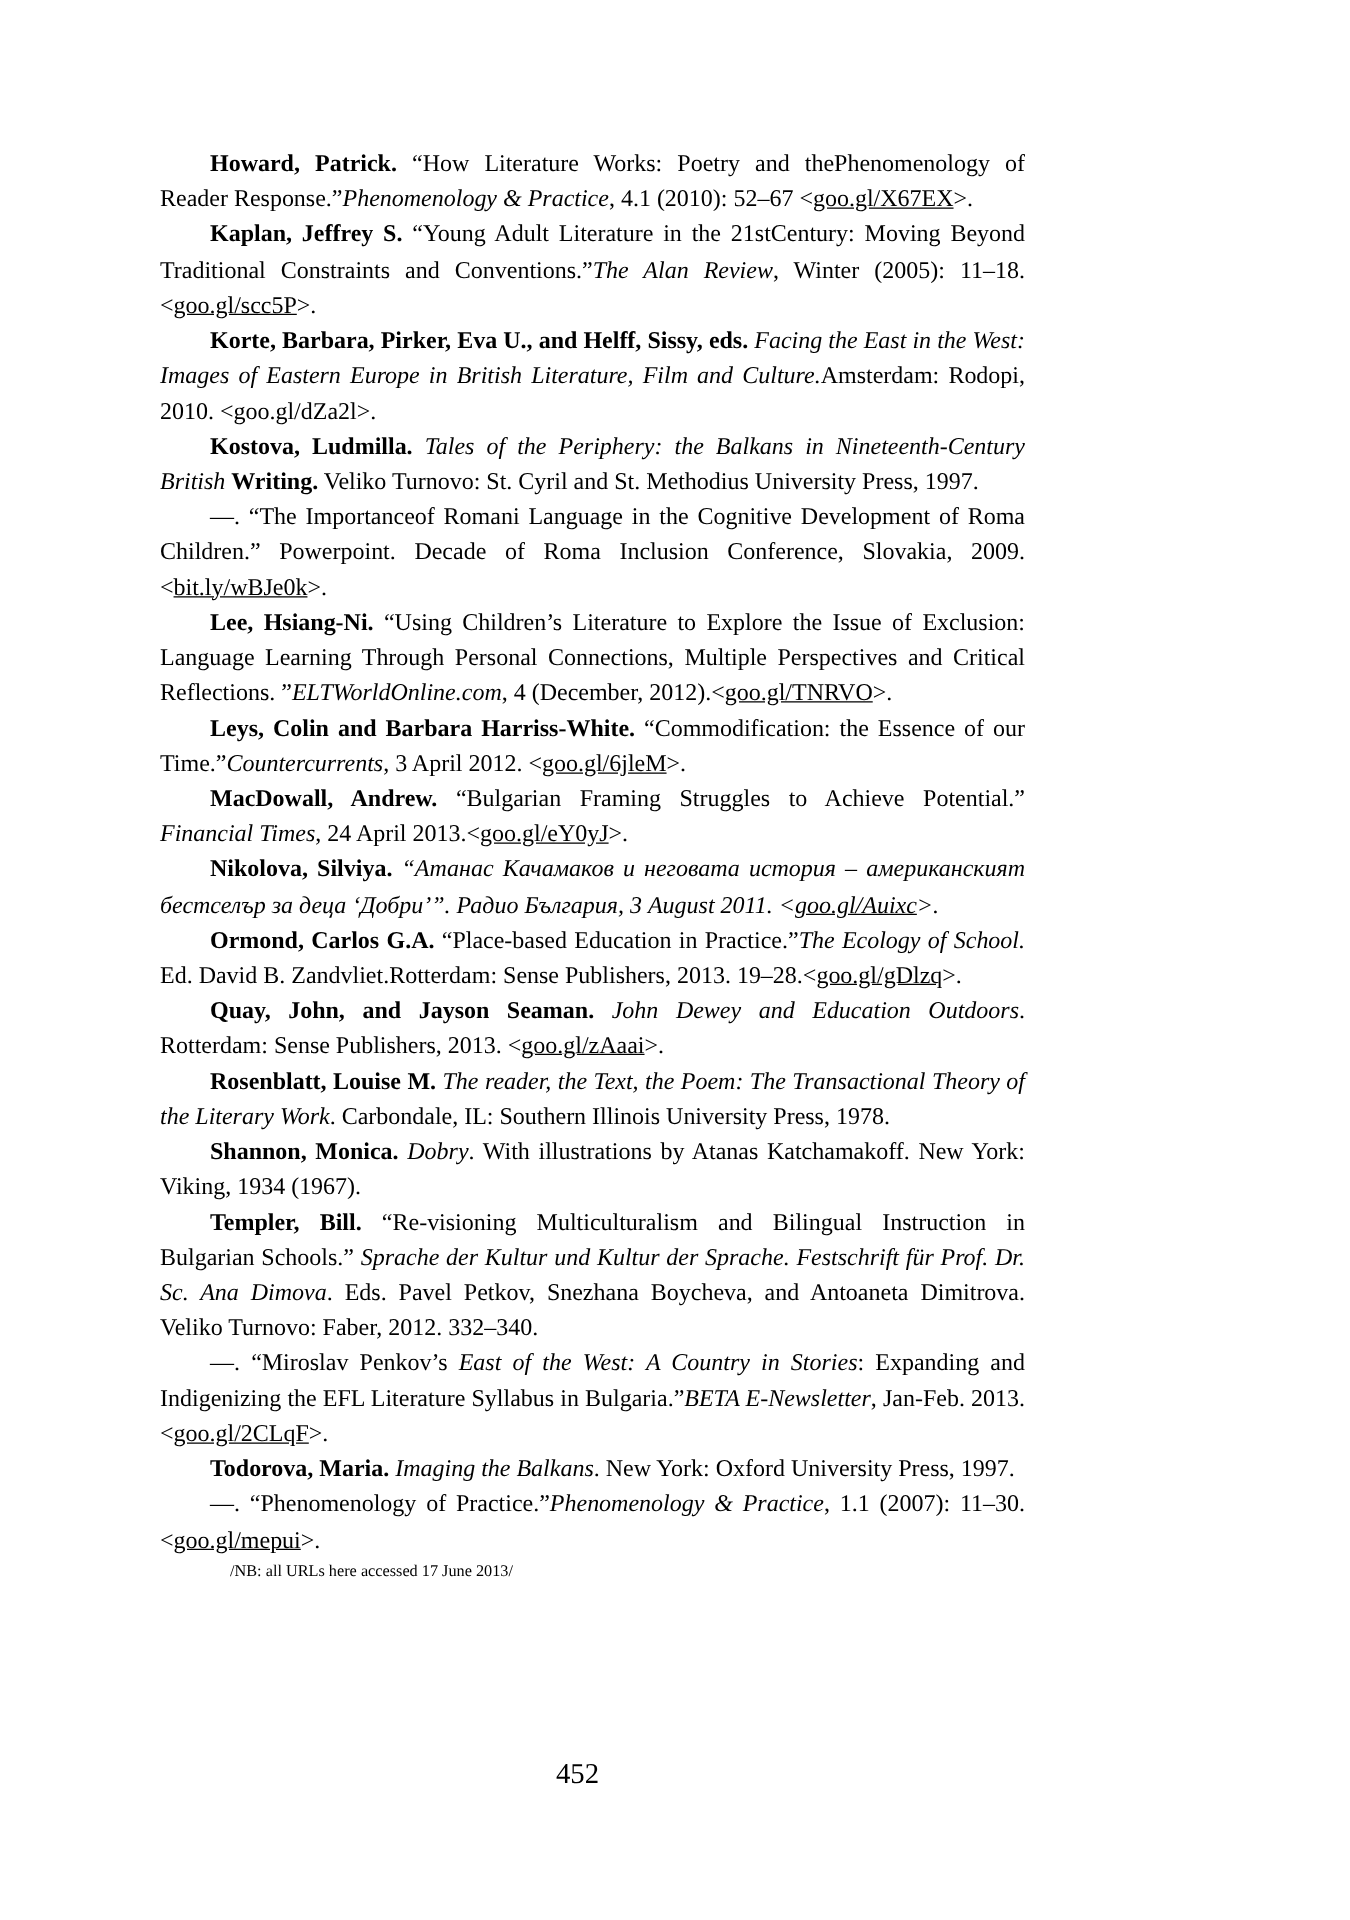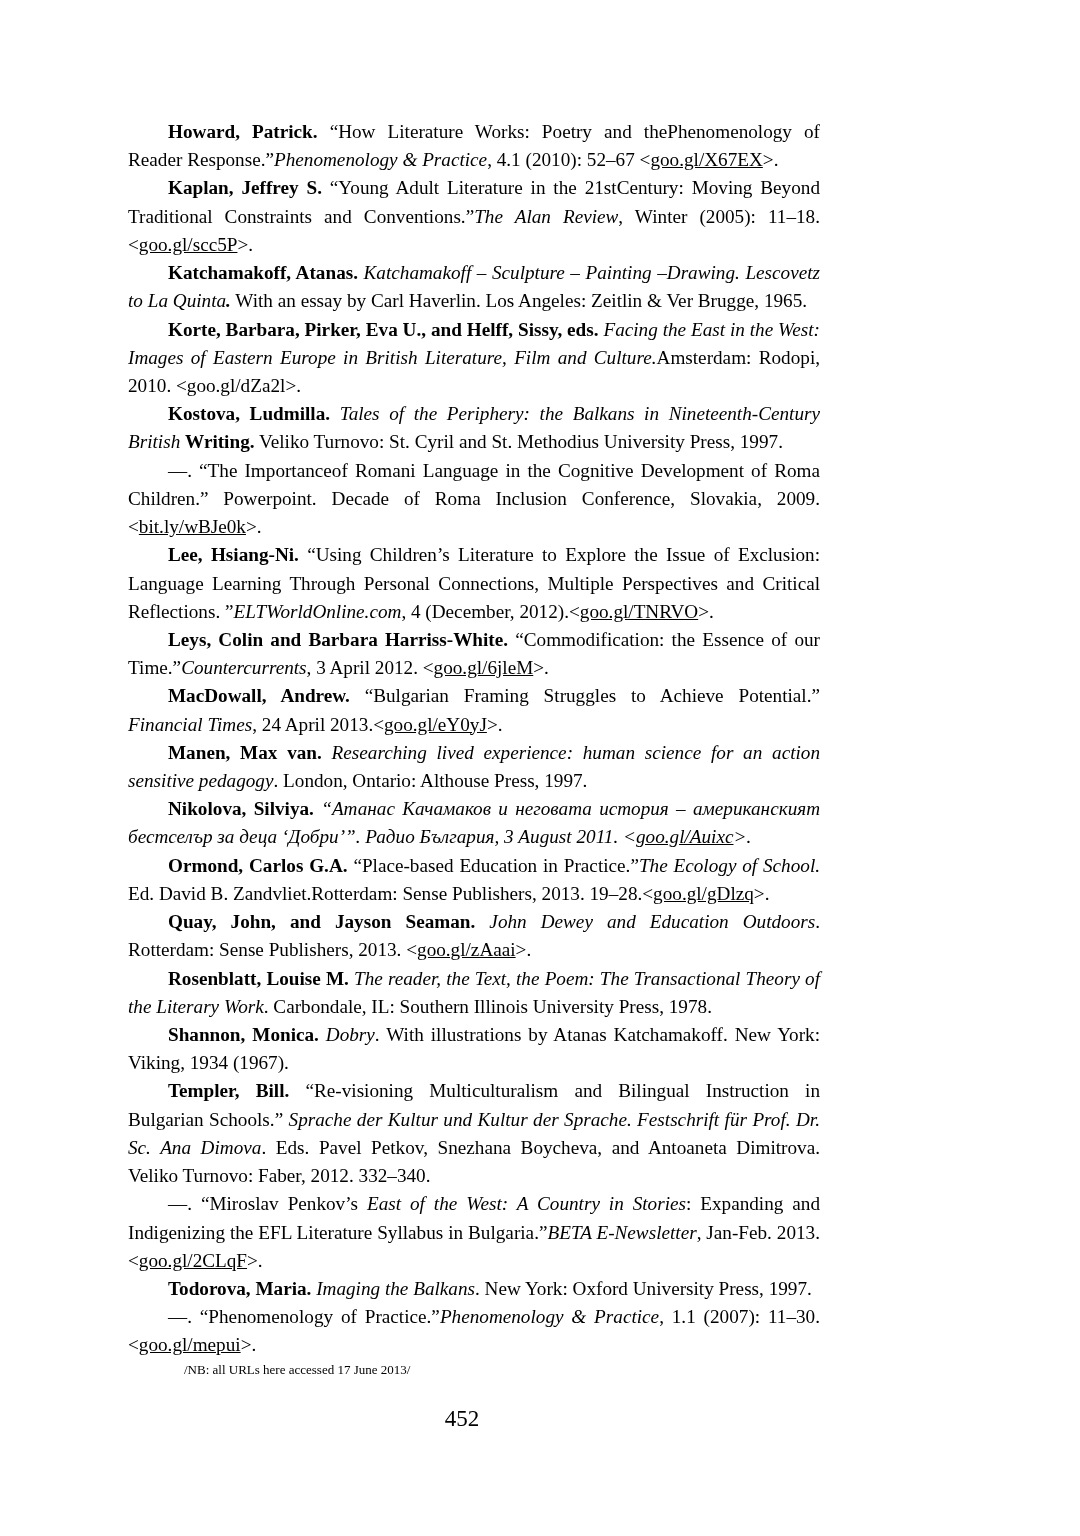--- a/index.html
+++ b/index.html
@@ -55,28 +55,26 @@
   }
 </style>
 </head>
 <body>
 
 <div class="page">
 
   <div class="bib-list">
       <p class="entry"><span class="b">Howard, Patrick.</span><span> “How Literature Works: Poetry and thePhenomenology of Reader Response.”</span><span class="i">Phenomenology &amp; Practice</span><span>, 4.1 (2010): 52–67 &lt;</span><span class="url">goo.gl/X67EX</span><span>&gt;.</span></p>
       <p class="entry"><span class="b">Kaplan, Jeffrey S.</span><span> “Young Adult Literature in the 21stCentury: Moving Beyond Traditional Constraints and Conventions.”</span><span class="i">The Alan Review</span><span>, Winter (2005): 11–18.&lt;</span><span class="url">goo.gl/scc5P</span><span>&gt;.</span></p>
-      <p class="entry"><span class="b">Katchamakoff, Atanas.</span><span class="i"> Katchamakoff – Sculpture – Painting –Drawing.  Lescovetz to La Quinta</span><span class="bi">.</span><span>  With an essay by Carl Haverlin. Los Angeles: Zeitlin &amp; Ver Brugge, 1965.</span></p>
       <p class="entry"><span class="b">Korte, Barbara, Pirker, Eva U., and Helff, Sissy, eds.</span><span class="i"> Facing the East in the West: Images of  Eastern Europe in British Literature, Film and Culture.</span><span>Amsterdam: Rodopi, 2010. &lt;goo.gl/dZa2l&gt;.</span></p>
       <p class="entry"><span class="b">Kostova, Ludmilla.</span><span class="i"> Tales of the Periphery: the Balkans in Nineteenth-Century British </span><span class="b">Writing.</span><span> Veliko Turnovo: St. Cyril and St. Methodius University Press, 1997.</span></p>
       <p class="entry"><span>—. “The Importanceof Romani Language in the Cognitive Development of Roma Children.” Powerpoint. Decade of Roma Inclusion Conference, Slovakia, 2009. &lt;</span><span class="url">bit.ly/wBJe0k</span><span>&gt;.</span></p>
       <p class="entry"><span class="b">Lee, Hsiang-Ni.</span><span> “Using Children’s Literature to Explore the Issue of Exclusion: Language Learning Through Personal Connections, Multiple Perspectives and Critical Reflections. ”</span><span class="i">ELTWorldOnline.com</span><span>, 4 (December, 2012).&lt;</span><span class="url">goo.gl/TNRVO</span><span>&gt;.</span></p>
       <p class="entry"><span class="b">Leys, Colin and Barbara Harriss-White.</span><span> “Commodification: the Essence of our Time.”</span><span class="i">Countercurrents</span><span>, 3 April 2012. &lt;</span><span class="url">goo.gl/6jleM</span><span>&gt;.</span></p>
       <p class="entry"><span class="b">MacDowall, Andrew.</span><span> “Bulgarian Framing Struggles to Achieve Potential.” </span><span class="i">Financial Times</span><span>, 24 April 2013.&lt;</span><span class="url">goo.gl/eY0yJ</span><span>&gt;.</span></p>
-      <p class="entry"><span class="b">Manen, Max van.</span><span class="i"> Researching lived experience: human science for an action sensitive pedagogy</span><span>. London, Ontario: Althouse Press, 1997.</span></p>
       <p class="entry"><span class="b">Nikolova, Silviya.</span><span class="i"> “Атанас Качамаков и неговата история – американският бестселър за деца ‘Добри’”.  Радио България, 3 August 2011. &lt;</span><span class="url i">goo.gl/Auixc</span><span class="i">&gt;.</span></p>
       <p class="entry"><span class="b">Ormond, Carlos G.A.</span><span> “Place-based Education in Practice.”</span><span class="i">The Ecology of School.</span><span> Ed. David B. Zandvliet.Rotterdam: Sense Publishers, 2013. 19–28.&lt;</span><span class="url">goo.gl/gDlzq</span><span>&gt;.</span></p>
       <p class="entry"><span class="b">Quay, John, and  Jayson Seaman.</span><span class="i"> John Dewey and Education Outdoors</span><span>. Rotterdam: Sense Publishers, 2013. &lt;</span><span class="url">goo.gl/zAaai</span><span>&gt;.</span></p>
       <p class="entry"><span class="b">Rosenblatt, Louise M.</span><span class="i"> The reader, the Text, the Poem: The Transactional Theory of the Literary Work</span><span>. Carbondale, IL: Southern Illinois University Press, 1978.</span></p>
       <p class="entry"><span class="b">Shannon, Monica.</span><span class="i"> Dobry</span><span>. With illustrations by Atanas Katchamakoff. New York: Viking, 1934 (1967).</span></p>
       <p class="entry"><span class="b">Templer, Bill.</span><span> “Re-visioning Multiculturalism and Bilingual Instruction in Bulgarian Schools.”</span><span class="i">  Sprache der Kultur und Kultur der Sprache. Festschrift für Prof. Dr. Sc. Ana Dimova</span><span>. Eds. Pavel Petkov, Snezhana Boycheva, and Antoaneta Dimitrova. Veliko Turnovo: Faber, 2012. 332–340.</span></p>
       <p class="entry"><span>—. “Miroslav Penkov’s </span><span class="i">East of the West: A Country in Stories</span><span>: Expanding and Indigenizing the EFL Literature Syllabus in Bulgaria.”</span><span class="i">BETA E-Newsletter</span><span>, Jan-Feb. 2013. &lt;</span><span class="url">goo.gl/2CLqF</span><span>&gt;.</span></p>
       <p class="entry"><span class="b">Todorova, Maria.</span><span class="i"> Imaging the Balkans</span><span>. New York: Oxford University Press, 1997.</span></p>
       <p class="entry"><span>—. “Phenomenology of Practice.”</span><span class="i">Phenomenology &amp; Practice</span><span>, 1.1 (2007): 11–30.&lt;</span><span class="url">goo.gl/mepui</span><span>&gt;.</span></p>
     </div>

